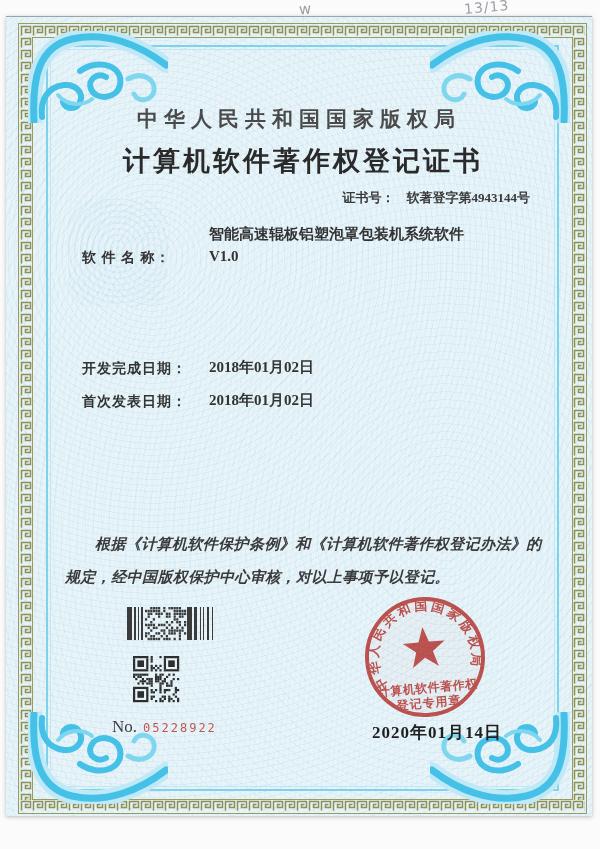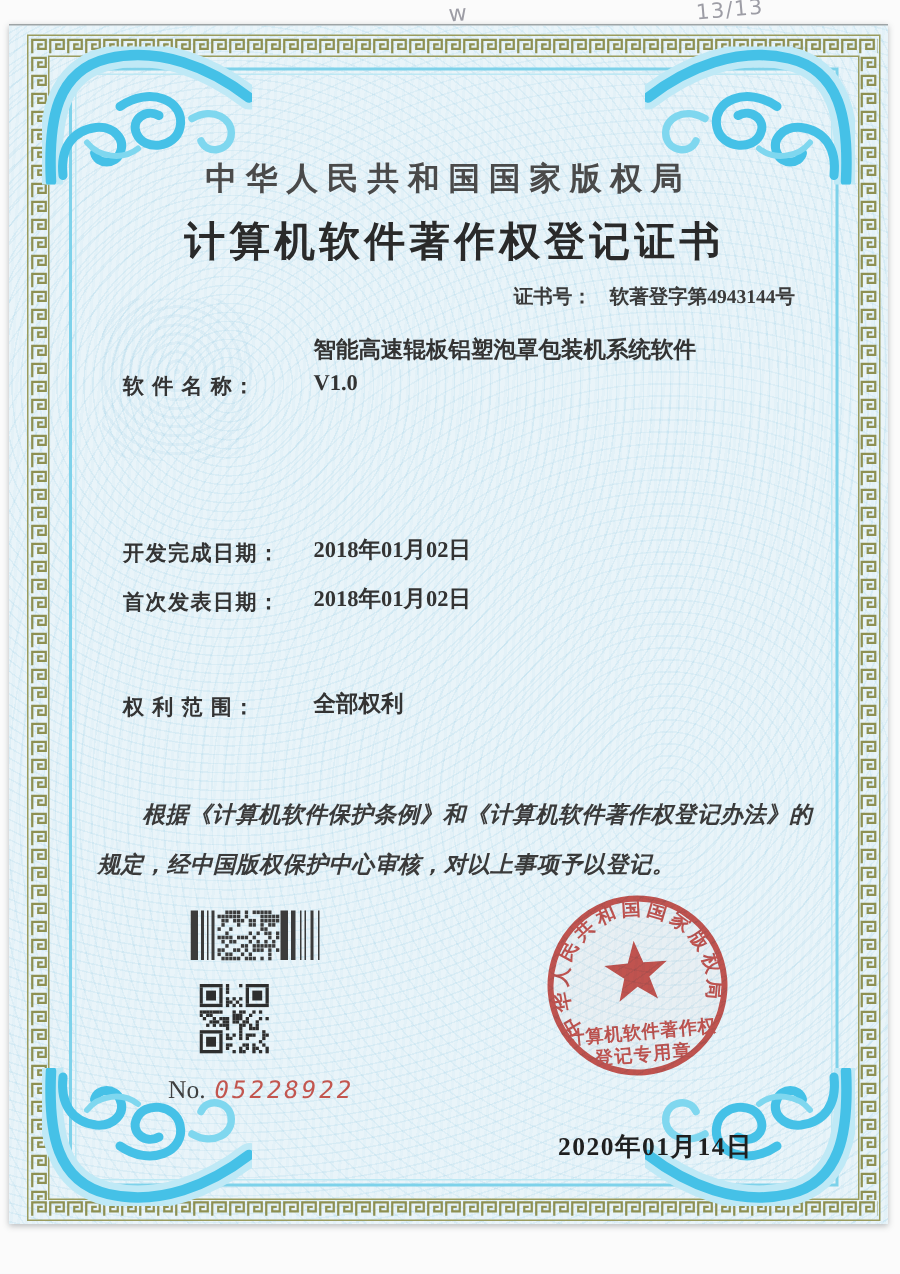--- a/index.html
+++ b/index.html
@@ -40,24 +40,24 @@
   .certno .cv{margin-left:12px;}
   .row{position:absolute;left:76px;right:50px;display:flex;align-items:flex-end;color:#333;gap:19px;}
   .lbl{flex:none;display:inline-block;width:108px;font-size:14px;font-weight:bold;letter-spacing:1px;}
   .val{font-size:15px;font-weight:bold;line-height:22px;}
   .vline{display:block;}
   .statement{position:absolute;left:59px;top:511px;width:482px;font-size:15px;font-weight:bold;color:#3a3a3a;
     line-height:33px;text-indent:2em;letter-spacing:.4px;font-style:italic;}
   .barcode{position:absolute;left:121px;top:588px;}
   .qr{position:absolute;left:127px;top:639px;}
   .serial{position:absolute;left:106px;top:700px;font-size:17px;color:#3f3f3f;}
-  .serial-digits{font-family:"DejaVu Sans Mono",monospace;font-size:16px;color:#c2564f;letter-spacing:2px;margin-left:6px;font-style:italic;}
+  .serial-digits{font-family:"DejaVu Sans Mono",monospace;font-size:12px;color:#c2564f;letter-spacing:2px;margin-left:6px;}
   .seal{position:absolute;left:351px;top:572px;mix-blend-mode:multiply;opacity:.93;transform:rotate(-5deg);}
   .seal text{font-family:"Liberation Serif","DejaVu Serif",serif;font-weight:bold;fill:#cf4a44;}
-  .date{position:absolute;left:366px;top:704px;font-size:17px;font-weight:bold;color:#1f1f1f;letter-spacing:1px;margin-top:32px;}
+  .date{position:absolute;left:366px;top:704px;font-size:17px;font-weight:bold;color:#1f1f1f;letter-spacing:1px;}
 </style>
 </head>
 <body>
 
 <div class="page">
   <span class="hand hand-w">w</span>
   <span class="hand hand-r">13/13</span>
 
   <div class="paper">
     <div class="meander">
@@ -802,24 +802,20 @@
           <span class="vline">V1.0</span>
         </span>
     </div>
     <div class="row" style="top:339px">
       <span class="lbl">开发完成日期：</span>
       <span class="val">2018年01月02日</span>
     </div>
     <div class="row" style="top:372px">
       <span class="lbl">首次发表日期：</span>
       <span class="val">2018年01月02日</span>
-    </div>
-    <div class="row" style="top:442px">
-      <span class="lbl">权 利 范 围：</span>
-      <span class="val">全部权利</span>
     </div>
 
     <div class="statement">根据《计算机软件保护条例》和《计算机软件著作权登记办法》的规定，经中国版权保护中心审核，对以上事项予以登记。</div>
 
     <svg id="barcode" class="barcode" width="88" height="37">
         <rect x="0" y="2" width="5" height="33" fill="#3b3b3b"></rect>
         <rect x="7" y="2" width="2" height="33" fill="#3b3b3b"></rect>
         <rect x="11" y="2" width="1" height="33" fill="#3b3b3b"></rect>
         <rect x="14" y="2" width="2" height="33" fill="#3b3b3b"></rect>
         <rect x="60" y="2" width="5" height="33" fill="#3b3b3b"></rect>

